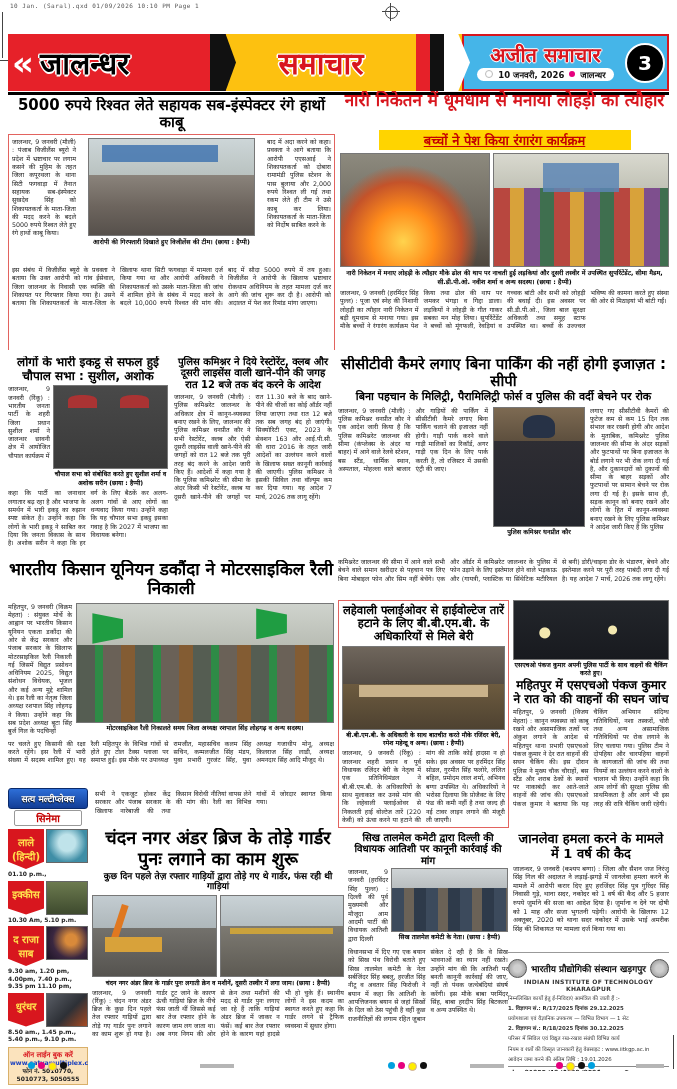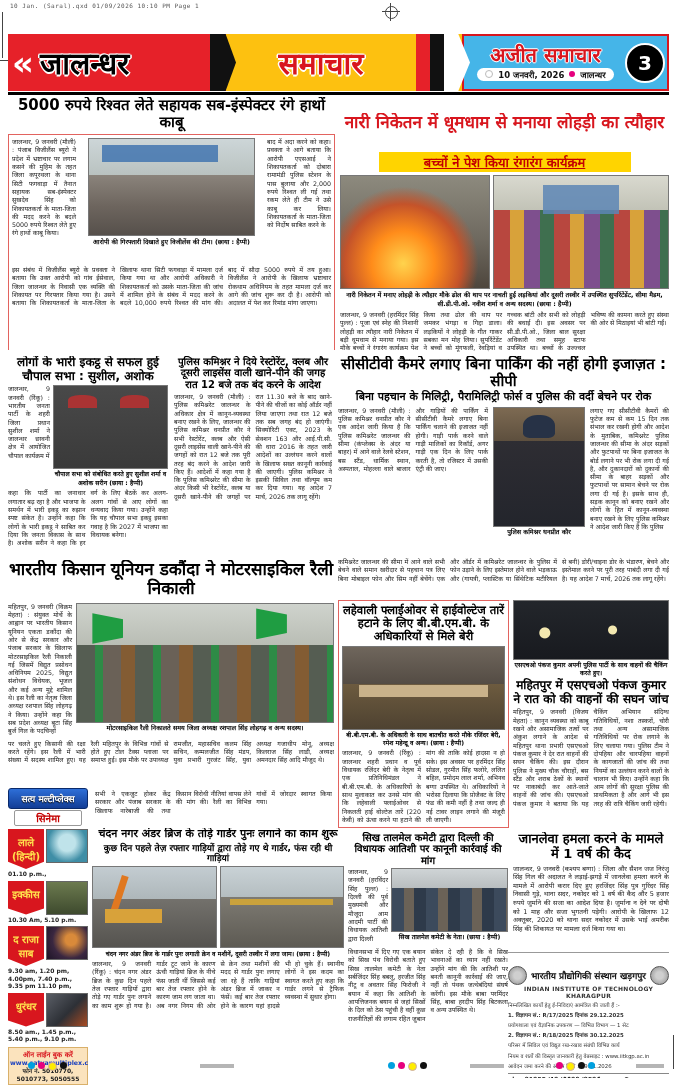--- a/index.html
+++ b/index.html
@@ -141,21 +141,21 @@
             <div style="position:absolute;left:8%;top:6%;width:70%;height:18%;background:#3a6fae;opacity:.8;"></div>
           </div>
           <div class="cap" style="font-size:6.4px;margin-top:1px;">आरोपी की गिरफ्तारी दिखाते हुए विजीलेंस की टीम। (छाया : हैप्पी)</div>
         </div>
         <div class="body" style="flex:0 0 64px;height:124px;">बाद में अदा करने को कहा। प्रवक्ता ने आगे बताया कि आरोपी एएसआई ने शिकायतकर्ता को दोबारा रामामंडी पुलिस स्टेशन के पास बुलाया और 2,000 रुपये रिश्वत ली गई तथा रकम लेते ही टीम ने उसे काबू कर लिया। शिकायतकर्ता के माता-जिता को निर्दोष साबित करने के</div>
       </div>
       <div class="body cols3" style="margin-top:4px;height:86px;">इस संबंध में विजीलैंस ब्यूरो के प्रवक्ता ने बताया कि उक्त आरोपी को गांव ईसेवाल, जिला जालन्धर के निवासी एक व्यक्ति की शिकायत पर गिरफ्तार किया गया है। उसने बताया कि शिकायतकर्ता के माता-जिता के खिलाफ थाना सिटी फगवाड़ा में मामला दर्ज किया गया था और आरोपी अधिकारी ने शिकायतकर्ता को उसके माता-जिता की जांच में शामिल होने के संबंध में मदद करने के बदले 10,000 रुपये रिश्वत की मांग की। बाद में सौदा 5000 रुपये में तय हुआ। विजीलैंस ने आरोपी के खिलाफ भ्रष्टाचार रोकथाम अधिनियम के तहत मामला दर्ज कर आगे की जांच शुरू कर दी है। आरोपी को अदालत में पेश कर रिमांड मांगा जाएगा।</div>
     </div>
   </div>
 
-  <div class="art" style="left:340px;top:113px;width:329px;height:253px;">
+  <div class="art" style="left:340px;top:91px;width:329px;height:253px;">
     <div class="hl" style="font-size:17px;color:#d8161e;">नारी निकेतन में धूमधाम से मनाया लोहड़ी का त्यौहार</div>
     <div class="band" style="width:252px;margin:20px auto 0;font-size:13px;padding:1px 0;text-decoration:underline;">बच्चों ने पेश किया रंगारंग कार्यक्रम</div>
     <div style="display:flex;gap:3px;margin-top:3px;">
       <div class="photo" style="flex:0 0 148px;height:112px;background:radial-gradient(ellipse at 42% 78%,#ffd34d 0%,#ff8c1a 26%,#c4532a 48%,rgba(0,0,0,0) 62%),linear-gradient(180deg,#8d8a7e 0%,#6f6a60 55%,#4e463d 100%);"></div>
       <div class="photo" style="flex:1;height:112px;background:linear-gradient(180deg,#d9d9cf 0%,#c2c3b7 30%,rgba(0,0,0,0) 30%),repeating-linear-gradient(90deg,#b8473f 0 16px,#d8a23a 16px 30px,#7e4f8e 30px 46px,#3f6f4f 46px 60px);">
         <div style="position:absolute;left:28%;top:8%;width:44%;height:26%;background:#5d86b5;opacity:.85;"></div>
       </div>
     </div>
     <div class="cap" style="font-size:6.4px;margin-top:2px;line-height:1.3;">नारी निकेतन में मनाए लोहड़ी के त्यौहार मौके ढोल की थाप पर नाचती हुईं लड़कियां और दूसरी तस्वीर में उपस्थित सुपरिंटेंडेंट, सीमा मैडम, सी.डी.पी.ओ. नवीश शर्मा व अन्य सदस्य। (छाया : हैप्पी)</div>
     <div class="body cols4" style="margin-top:3px;height:56px;">जालन्धर, 9 जनवरी (हरमिंदर सिंह पुल्ल) : पूजा एवं स्नेह की निशानी लोहड़ी का त्यौहार नारी निकेतन में बड़ी धूमधाम से मनाया गया। इस मौके बच्चों ने रंगारंग कार्यक्रम पेश किया तथा ढोल की थाप पर जमकर भंगड़ा व गिद्दा डाला। लड़कियों ने लोहड़ी के गीत गाकर सबका मन मोह लिया। सुपरिंटेंडेंट ने बच्चों को मूंगफली, रेवड़ियां व गच्चक बांटी और सभी को लोहड़ी की बधाई दी। इस अवसर पर सी.डी.पी.ओ., जिला बाल सुरक्षा अधिकारी तथा समूह स्टाफ उपस्थित था। बच्चों के उज्ज्वल भविष्य की कामना करते हुए संस्था की ओर से मिठाइयां भी बांटी गईं।</div>
@@ -262,21 +262,21 @@
       <div class="cin-time">8.50 am., 1.45 p.m., 5.40 p.m., 9.10 p.m.</div>
     </div>
     <div class="cin-foot">
       <div class="cf1">ऑन लाईन बुक करें</div>
       <div class="cf2">www.satyamultiplex.com</div>
       <div class="cf3">फोन नं. 5010770, 5010773, 5050555</div>
     </div>
   </div>
 
   <div class="art" style="left:92px;top:828px;width:252px;height:258px;">
-    <div class="hl" style="font-size:11px;">चंदन नगर अंडर ब्रिज के तोड़े गार्डर पुनः लगाने का काम शुरू</div>
+    <div class="hl" style="font-size:18px;">चंदन नगर अंडर ब्रिज के तोड़े गार्डर पुनः लगाने का काम शुरू</div>
     <div class="hl" style="font-size:9px;margin-top:2px;">कुछ दिन पहले तेज़ रफ्तार गाड़ियों द्वारा तोड़े गए थे गार्डर, फंस रही थी गाड़ियां</div>
     <div style="display:flex;gap:3px;margin-top:3px;">
       <div class="photo" style="flex:1;height:80px;background:linear-gradient(180deg,#c3ccd1 0%,#aeb7ba 40%,#73716c 40%,#55534f 100%);">
         <div style="position:absolute;left:18%;top:10%;width:6%;height:55%;background:#e07820;transform:rotate(18deg);"></div>
         <div style="position:absolute;left:10%;top:52%;width:46%;height:18%;background:#d8a23a;"></div>
       </div>
       <div class="photo" style="flex:1;height:80px;background:linear-gradient(180deg,#c9d2d6 0%,#b4bdc0 38%,#7d7a72 38%,#5d5a53 100%);">
         <div style="position:absolute;left:8%;top:40%;width:84%;height:8%;background:#caa23c;"></div>
       </div>
     </div>
@@ -294,21 +294,21 @@
       </div>
     </div>
     <div class="body cols2" style="margin-top:2px;height:134px;">विधानसभा में दिए गए एक बयान को सिख पंथ विरोधी बताते हुए सिख तालमेल कमेटी के नेता सर्बजिंदर सिंह बबलू, हरजीत सिंह नीटू व अवतार सिंह फिरोजी ने बयान में कहा कि आतिशी के आपत्तिजनक बयान से जहां सिखों के दिल को ठेस पहुंची है वहीं कुछ राजनीतिज्ञों की लगाम रहित जुबान संकेत दे रही है कि वे सिख भावनाओं का ध्यान नहीं रखते। उन्होंने मांग की कि आतिशी पर बनती कानूनी कार्रवाई की जाए, नहीं तो पंथक जत्थेबंदियां संघर्ष करेंगी। इस मौके बाबा परमिंदर सिंह, बाबा हरदीप सिंह बिटकला व अन्य उपस्थित थे।</div>
   </div>
 
   <div class="art" style="left:513px;top:832px;width:156px;height:118px;">
     <div class="hl" style="font-size:13px;">जानलेवा हमला करने के मामले में 1 वर्ष की कैद</div>
     <div class="body" style="margin-top:3px;height:80px;font-size:6.5px;">जालन्धर, 9 जनवरी (कश्यप बग्गा) : जिला और सैशन जज निरंजू सिंह गिल की अदालत ने लड़ाई-झगड़े में जानलेवा हमला करने के मामले में आरोपी करार दिए हुए हरजिंदर सिंह पुत्र गुरिंदर सिंह निवासी गुड़े, थाना सदर, नकोदर को 1 वर्ष की कैद और 5 हजार रुपये जुर्माने की सजा का आदेश दिया है। जुर्माना न देने पर दोषी को 1 माह और सजा भुगतनी पड़ेगी। आरोपी के खिलाफ 12 अक्तूबर, 2020 को थाना सदर नकोदर में उसके भाई अमरीक सिंह की शिकायत पर मामला दर्ज किया गया था।</div>
   </div>
 
-  <div class="art iit" style="left:508px;top:952px;width:161px;height:112px;padding-top:13px;">
+  <div class="art iit" style="left:508px;top:952px;width:161px;height:112px;padding-top:6px;">
     <div class="iit-row1">
       <span class="iit-logo"></span>
       <span class="iit-hn">भारतीय प्रौद्योगिकी संस्थान खड़गपुर</span>
       <span class="iit-logo"></span>
     </div>
     <div class="iit-en">INDIAN INSTITUTE OF TECHNOLOGY KHARAGPUR</div>
     <div class="iit-small">निम्नलिखित कार्यों हेतु ई-निविदाएं आमंत्रित की जाती हैं :-</div>
     <div class="iit-small iit-bold">1. विज्ञापन सं.: R/17/2025 दिनांक 29.12.2025</div>
     <div class="iit-small">प्रयोगशाला एवं वैज्ञानिक उपकरण — विभिन्न विभाग — 1 सेट</div>
     <div class="iit-small iit-bold">2. विज्ञापन सं.: R/18/2025 दिनांक 30.12.2025</div>

